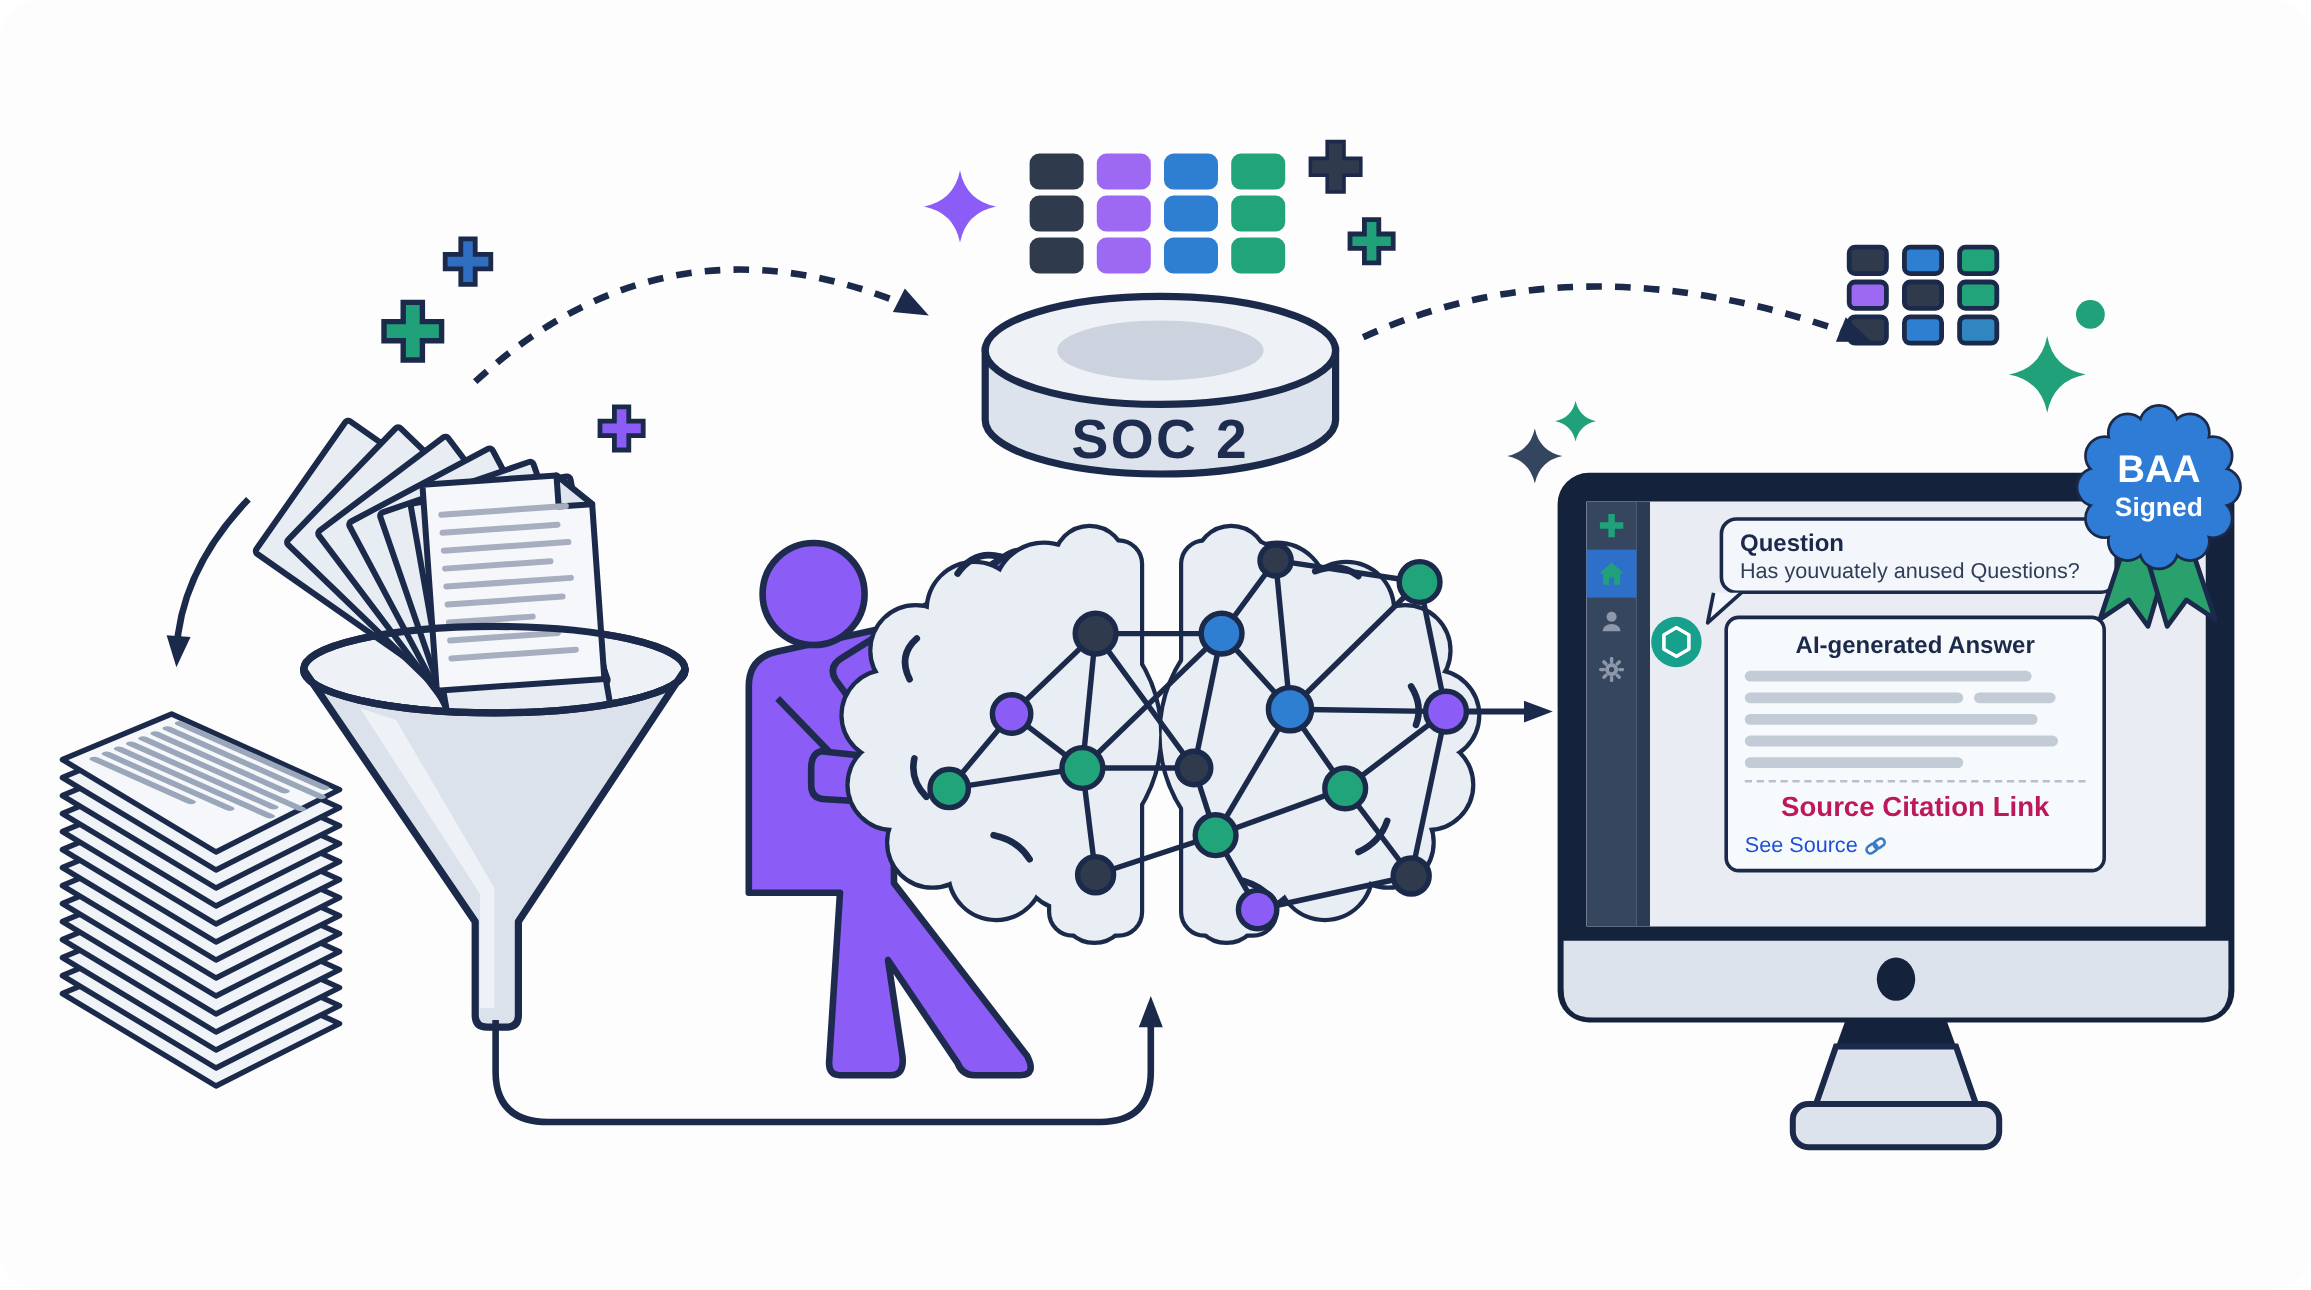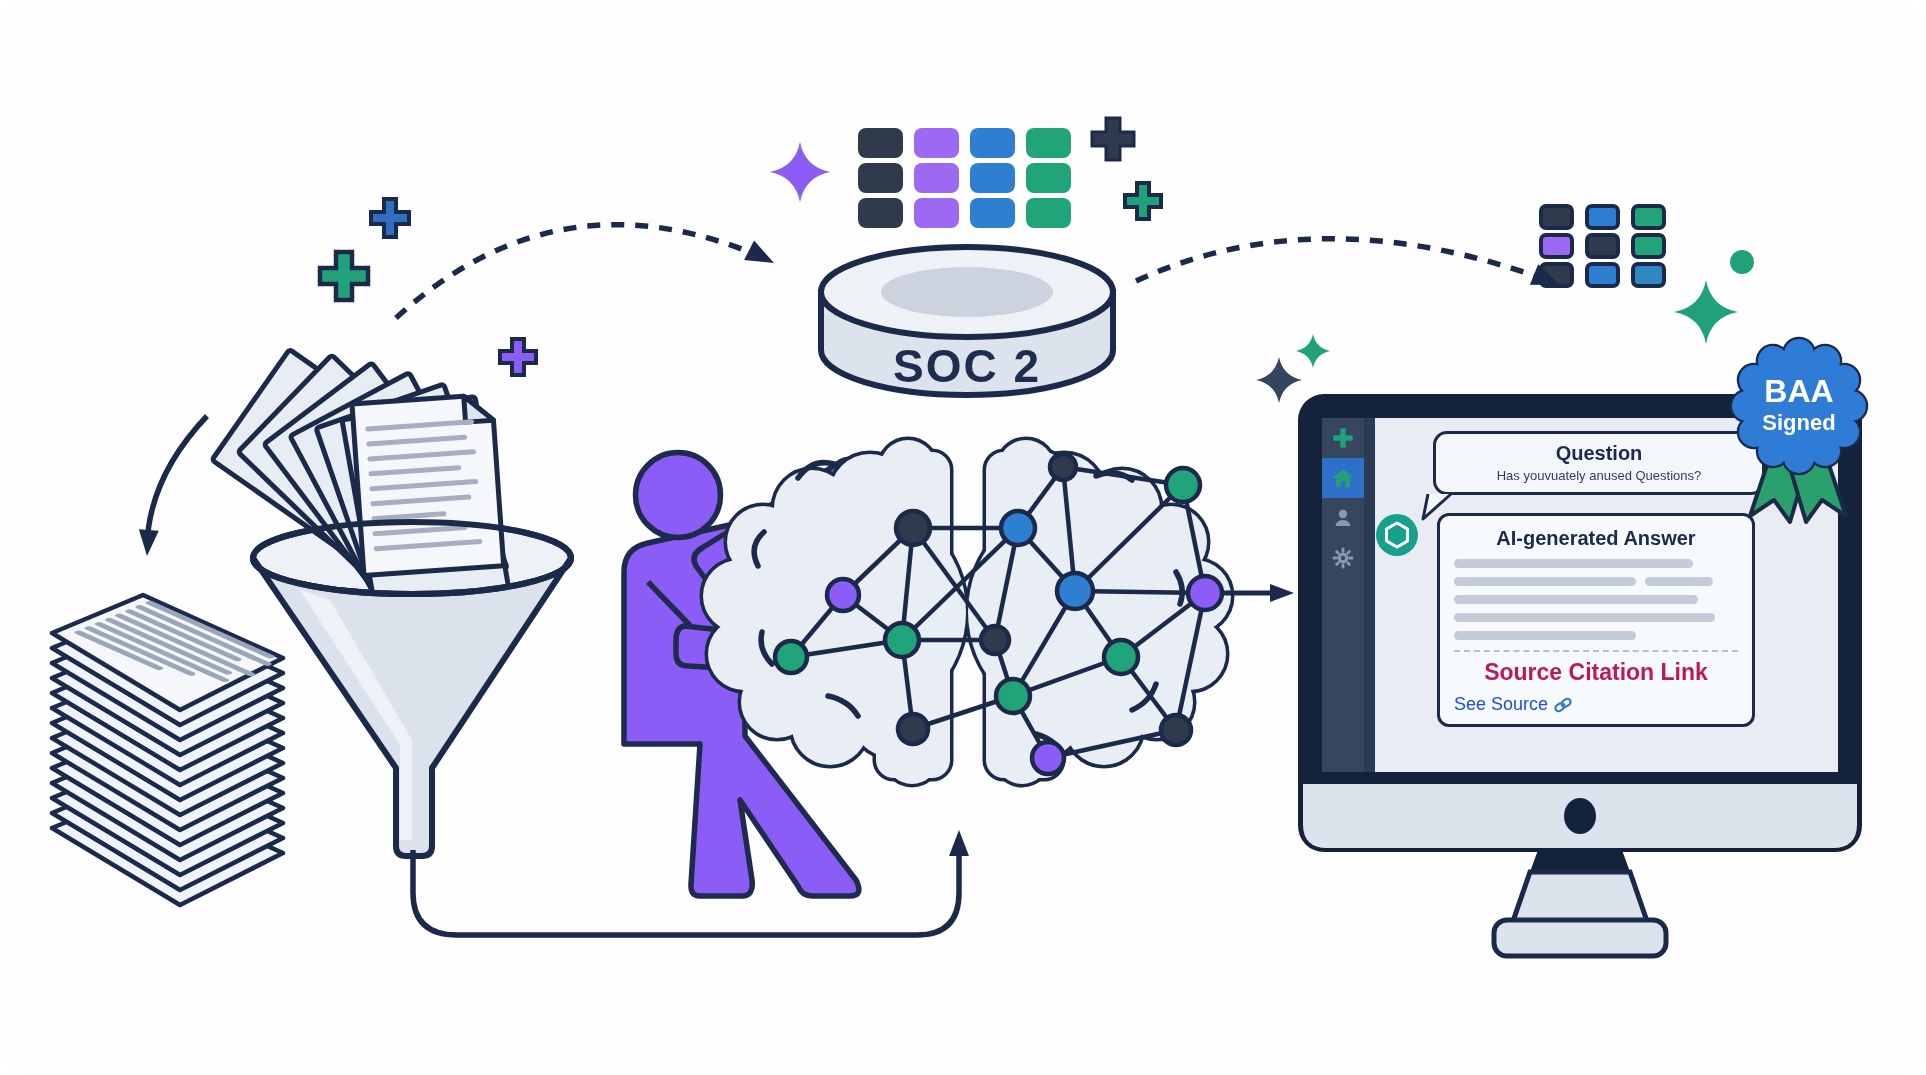--- a/index.html
+++ b/index.html
@@ -10,23 +10,23 @@
   
   .screen-overlay{position:absolute;left:1322px;top:418px;width:516px;height:354px;
                   display:flex;z-index:2;overflow:hidden;}
   .side-rail{width:42px;background:#36465f;flex:none;}
   .rail-tile{width:42px;height:40px;display:flex;align-items:center;justify-content:center;}
   .rail-tile.active{background:#2e6fca;}
   .side-strip{width:11px;background:#2c3b54;flex:none;}
   .chat{flex:1;position:relative;background:#e9edf3;}
 
   .q-bubble{position:absolute;left:58px;top:13px;width:332px;height:64px;box-sizing:border-box;
-            background:#f3f6fa;border:3px solid #1b2a4a;border-radius:14px;padding:7px 14px 0 14px;text-align:center;}
+            background:#f3f6fa;border:3px solid #1b2a4a;border-radius:14px;padding:7px 14px 0 14px;}
   .q-title{font-size:20px;font-weight:700;color:#1b2a4a;line-height:24px;}
-  .q-text{font-size:13px;color:#313e5b;line-height:22px;white-space:nowrap;overflow:hidden;}
+  .q-text{font-size:18px;color:#313e5b;line-height:22px;white-space:nowrap;overflow:hidden;}
   .q-tail{position:absolute;left:46px;top:74px;}
 
   .gpt-logo{position:absolute;left:1px;top:96px;width:42px;height:42px;border-radius:50%;
             background:#17a08b;display:flex;align-items:center;justify-content:center;}
 
   .answer-card{position:absolute;left:62px;top:95px;width:318px;height:214px;box-sizing:border-box;
                background:#f7fafc;border:3px solid #1b2a4a;border-radius:12px;padding:10px 14px;text-align:center;}
   .a-title{font-size:20px;font-weight:700;color:#1b2a4a;line-height:24px;margin-bottom:9px;}
   .ln{height:9px;border-radius:5px;background:#c3cbd7;margin-bottom:9px;}
   .ln-row{display:flex;gap:9px;}

